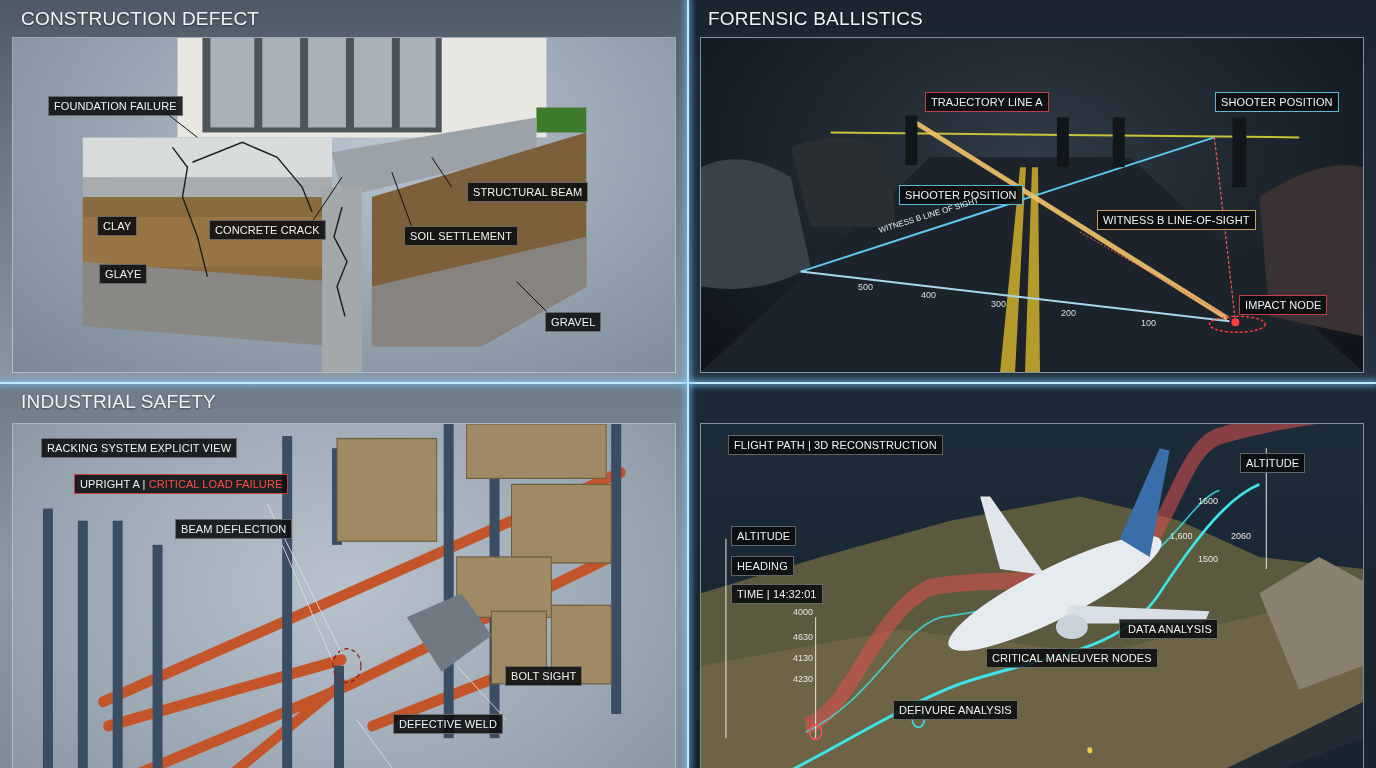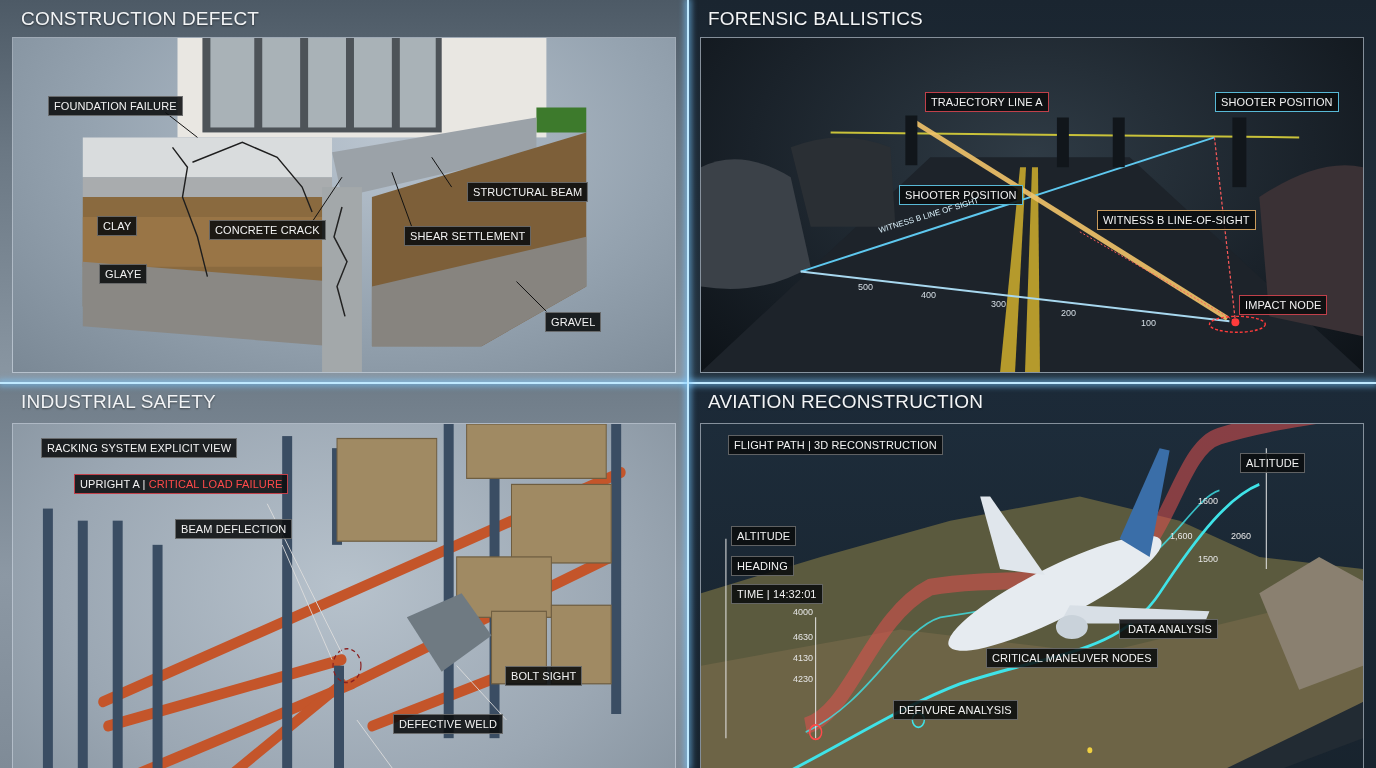--- a/index.html
+++ b/index.html
@@ -96,21 +96,21 @@
         <line x1="440" y1="150" x2="420" y2="120"></line>
         <line x1="300" y1="185" x2="330" y2="140"></line>
         <line x1="400" y1="190" x2="380" y2="135"></line>
         <line x1="535" y1="275" x2="505" y2="245"></line>
       </g>
     </svg>
     <div class="tag" style="left:35px; top:58px;">FOUNDATION FAILURE</div>
     <div class="tag" style="left:454px; top:144px;">STRUCTURAL BEAM</div>
     <div class="tag" style="left:84px; top:178px;">CLAY</div>
     <div class="tag" style="left:196px; top:182px;">CONCRETE CRACK</div>
-    <div class="tag" style="left:391px; top:188px;">SHEAR SETTLEMENT</div>
+    <div class="tag" style="left:391px; top:188px;">SOIL SETTLEMENT</div>
     <div class="tag" style="left:86px; top:226px;">GLAYE</div>
     <div class="tag" style="left:532px; top:274px;text-align:center;">GRAVEL</div>
   </div>
 </section>
 
 <section class="quad q-tr">
   <div class="quad-title">FORENSIC BALLISTICS</div>
   <div class="frame">
     <div class="scene-ballistics"></div>
     <svg class="art" viewBox="0 0 664 336" preserveAspectRatio="none">
@@ -205,21 +205,20 @@
     </svg>
     <div class="tag" style="left:28px; top:14px;">RACKING SYSTEM EXPLICIT VIEW</div>
     <div class="tag red" style="left:61px; top:50px;"><span>UPRIGHT A | </span><span class="alert">CRITICAL LOAD FAILURE</span></div>
     <div class="tag" style="left:162px; top:95px;">BEAM DEFLECTION</div>
     <div class="tag" style="left:492px; top:242px;">BOLT SIGHT</div>
     <div class="tag" style="left:380px; top:290px;">DEFECTIVE WELD</div>
   </div>
 </section>
 
 <section class="quad q-br">
-  <div class="quad-title">AVIATION RECONSTRUCTION</div>
   <div class="frame">
     <div class="scene-aviation"></div>
     <svg class="art" viewBox="0 0 664 336" preserveAspectRatio="none">
 
       <polygon points="0,140 120,110 250,80 380,60 480,80 560,110 664,120 664,230 520,300 400,336 0,336" fill="#5b5a3e"></polygon>
       <polygon points="0,200 200,170 400,190 600,150 664,160 664,230 520,300 400,336 0,336" fill="#6d6446"></polygon>
       <polygon points="560,140 620,110 664,130 664,200 600,220" fill="#8a8070"></polygon>
       <polygon points="20,330 400,336 664,230 664,260 420,336" fill="#222b33"></polygon>
 
       <path d="M105,250 C150,240 170,160 230,135 C300,125 380,135 420,120 C470,100 480,20 520,10 C560,0 600,-5 640,-10" stroke="#e0504f" stroke-width="14" fill="none" opacity="0.55"></path>

